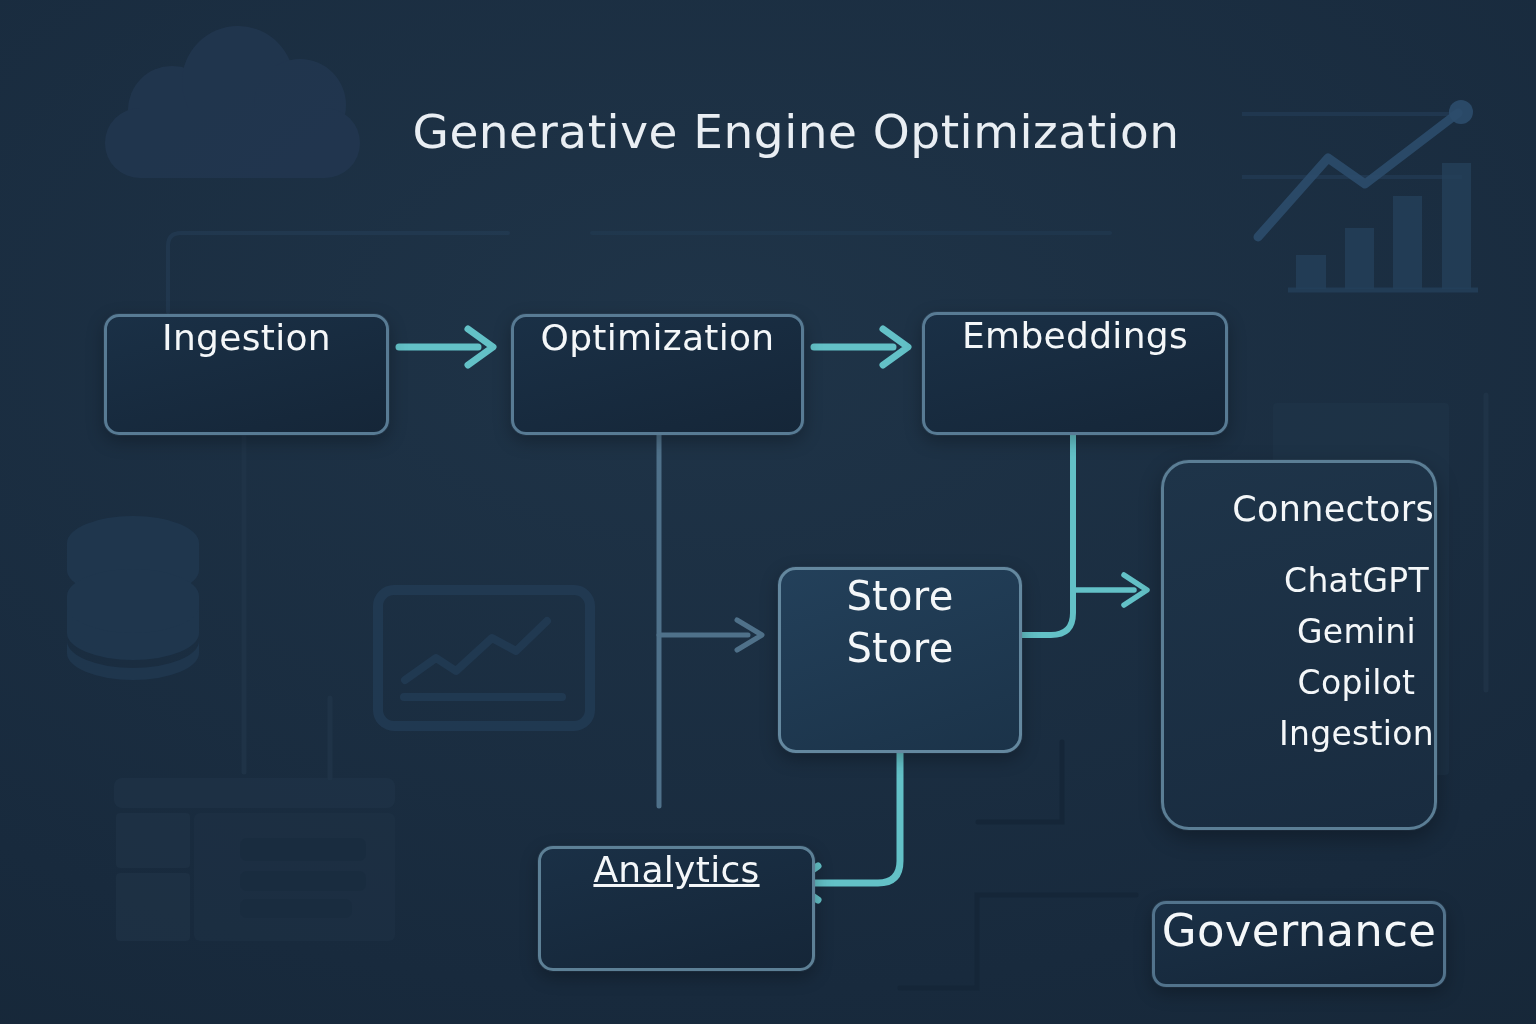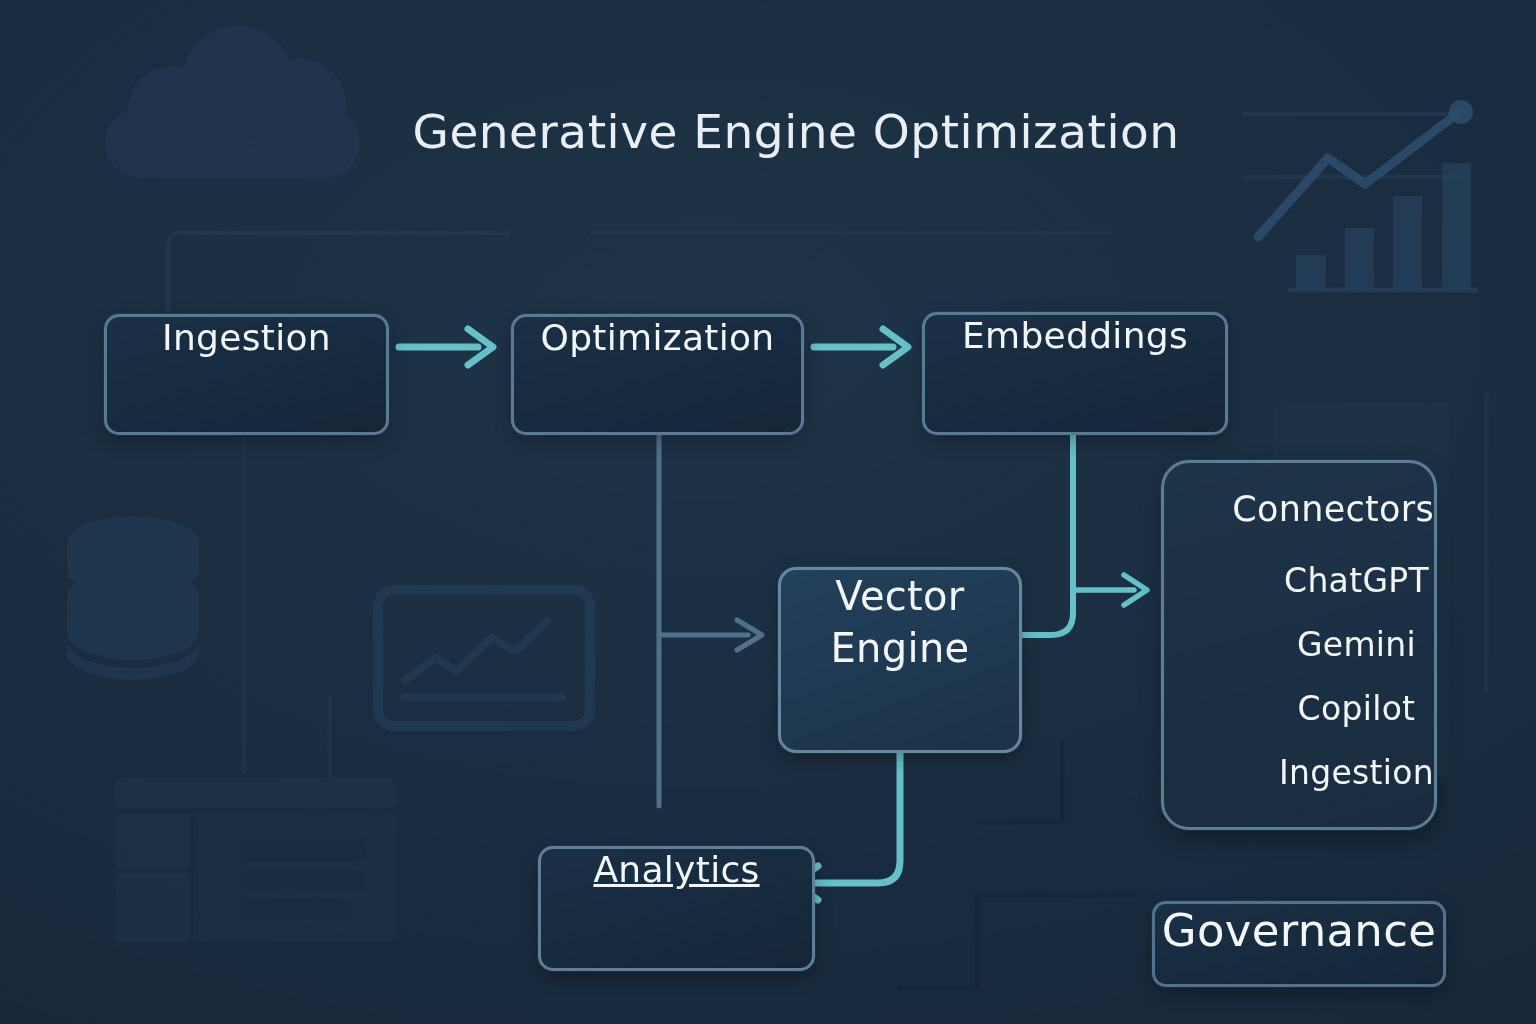--- a/index.html
+++ b/index.html
@@ -42,21 +42,21 @@
   .panel-connectors{
     position:absolute;left:1161px;top:460px;width:276px;height:370px;
     box-sizing:border-box;
     border:3px solid #5b7e95;border-radius:28px;
     background:linear-gradient(165deg,#1e3449 0%,#192c40 100%);
     box-shadow:0 8px 22px rgba(0,0,0,.30), 0 0 0 1px rgba(130,160,185,.10);
     display:flex;flex-direction:column;align-items:flex-end;
     padding-top:26px;color:#f4f7f9;
   }
   .panel-connectors .panel-title{font-size:35px;letter-spacing:.3px;}
-  .panel-connectors .panel-list{display:flex;flex-direction:column;align-items:center;gap:25px;margin-top:32px;}
+  .panel-connectors .panel-list{display:flex;flex-direction:column;align-items:center;gap:12px;margin-top:32px;}
   .panel-connectors .panel-item{font-size:33px;letter-spacing:.3px;}
 </style>
 </head>
 <body>
 
 <div class="stage">
 
   <svg class="layer" viewBox="0 0 1536 1024">
 
     <g fill="#223750" opacity="0.85">
@@ -155,21 +155,21 @@
 
   <div class="node node-normalization">
     <span>Optimization</span>
   </div>
 
   <div class="node node-embeddings">
     <span>Embeddings</span>
   </div>
 
   <div class="node node-vector-store">
-    <span class="wrap">Vector Engine</span>
+    <span class="wrap">Store Store</span>
   </div>
 
   <div class="node node-analytics">
     <span>Analytics</span>
   </div>
 
   <div class="node node-governance">
     <span>Governance</span>
   </div>
 

